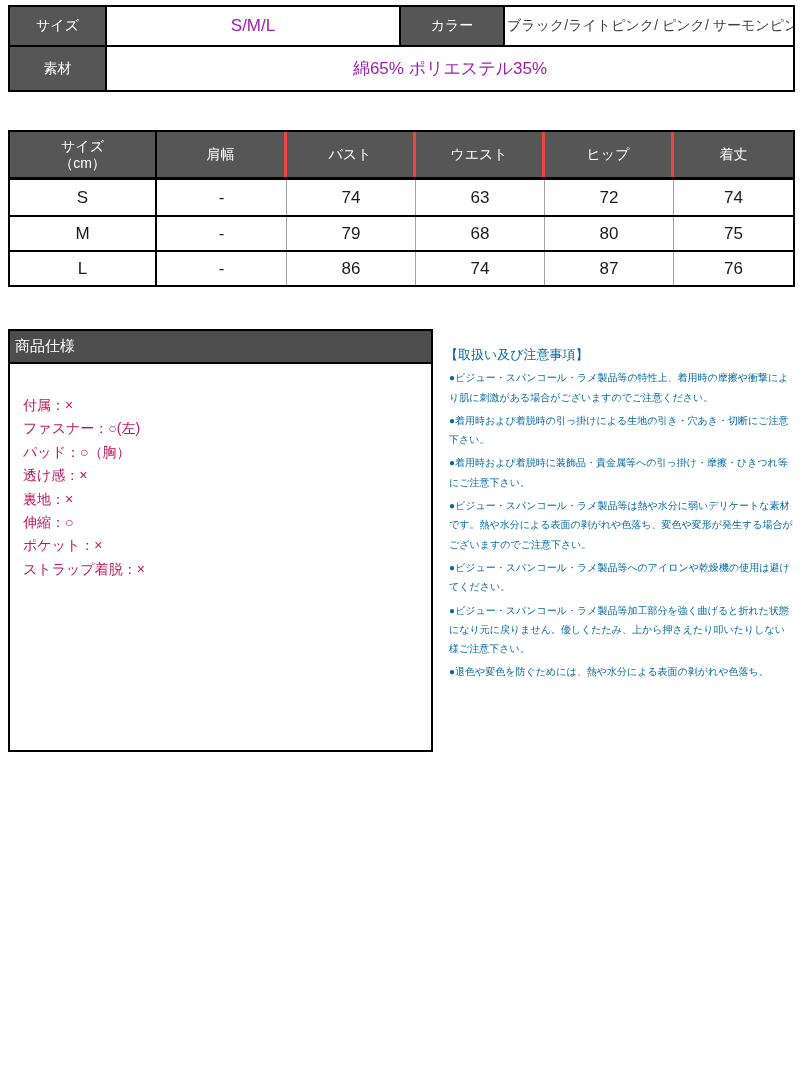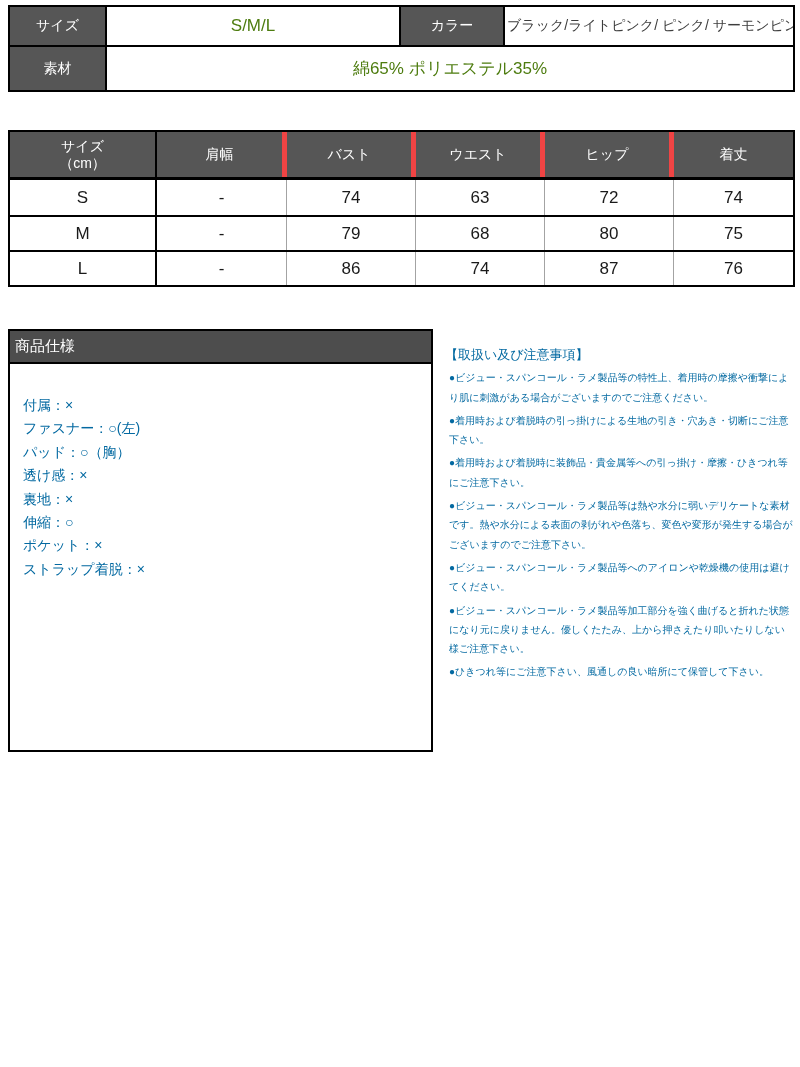--- a/index.html
+++ b/index.html
@@ -11,56 +11,56 @@
   .abs{position:absolute;}
 
   
   .tbl{border:2px solid #000000;box-sizing:border-box;background:#fff;}
   .trow{display:flex;box-sizing:border-box;}
   .cell{
     display:flex;align-items:center;justify-content:center;
     box-sizing:border-box;overflow:hidden;white-space:nowrap;
   }
   .hdr{background:#565656;color:#ffffff;font-size:14px;}
-  .val{color:#4d7c0f;font-size:17px;}
+  .val{color:#a21caf;font-size:17px;}
 
   
   .top-table{left:8px;top:5px;width:787px;}
   .top-table .r1{height:38px;}
   .top-table .r2{height:45px;border-top:2px solid #000;}
   .c-label{width:97px;border-right:2px solid #000;flex:none;}
   .c-sml{width:294px;border-right:2px solid #000;flex:none;}
   .c-color-label{width:104px;border-right:2px solid #000;flex:none;}
   .c-colors{flex:1;font-size:14px;justify-content:flex-start;padding-left:2px;color:#3d3d3d;}
   .c-material-val{flex:1;}
 
   
   .size-chart{left:8px;top:130px;width:787px;}
   .size-chart .head{height:48px;background:#565656;border-bottom:3px solid #000;}
   .size-chart .drow{height:35px;}
   .size-chart .drow + .drow{border-top:2px solid #000;}
   .sc-c1{width:147px;flex:none;border-right:2px solid #000;}
   .sc-c{width:129px;flex:none;}
   .sc-c2{width:130px;flex:none;}
   .sc-last{flex:1;}
-  .head .sc-c,.head .sc-c2{border-right:5px solid #ef4444;}
+  .head .sc-c,.head .sc-c2{border-right:3px solid #ef4444;}
   .drow .sc-c,.drow .sc-c2{border-right:1px solid #a3a3a3;}
   .head .cell{background:#565656;color:#fff;font-size:14px;}
   .drow .cell{font-size:17px;color:#1a1a1a;background:#fff;}
   .hdr-2line{display:flex;flex-direction:column;align-items:center;line-height:17px;}
 
   
   .spec-box{left:8px;top:329px;width:425px;height:423px;border:2px solid #000;box-sizing:border-box;background:#fff;}
   .spec-title{
     height:33px;background:#4d4d4d;color:#fff;font-size:15px;
     display:flex;align-items:center;padding-left:5px;
     border-bottom:2px solid #000;box-sizing:border-box;
   }
   .spec-body{padding:30px 13px 0 13px;}
-  .spec-item{font-size:14px;line-height:23.4px;color:#0369a1;white-space:nowrap;}
+  .spec-item{font-size:14px;line-height:23.4px;color:#be185d;white-space:nowrap;}
 
   
   .care{left:445px;top:345px;width:352px;color:#0369a1;font-family:Liberation Serif, serif;}
   .care-title{font-size:13px;line-height:19.3px;font-weight:normal;margin:0;}
   .care p{font-size:10px;line-height:19.3px;margin:4px;text-align:left;}
 </style>
 </head>
 <body>
 
 <div class="abs tbl top-table">
@@ -134,14 +134,14 @@
 </div>
 
 <div class="abs care">
   <div class="care-title">【取扱い及び注意事項】</div>
   <p>●ビジュー・スパンコール・ラメ製品等の特性上、着用時の摩擦や衝撃により肌に刺激がある場合がございますのでご注意ください。</p>
   <p>●着用時および着脱時の引っ掛けによる生地の引き・穴あき・切断にご注意下さい。</p>
   <p>●着用時および着脱時に装飾品・貴金属等への引っ掛け・摩擦・ひきつれ等にご注意下さい。</p>
   <p>●ビジュー・スパンコール・ラメ製品等は熱や水分に弱いデリケートな素材です。熱や水分による表面の剥がれや色落ち、変色や変形が発生する場合がございますのでご注意下さい。</p>
   <p>●ビジュー・スパンコール・ラメ製品等へのアイロンや乾燥機の使用は避けてください。</p>
   <p>●ビジュー・スパンコール・ラメ製品等加工部分を強く曲げると折れた状態になり元に戻りません。優しくたたみ、上から押さえたり叩いたりしない様ご注意下さい。</p>
-  <p>●ひきつれ等にご注意下さい、風通しの良い暗所にて保管して下さい。</p>
+  <p>●退色や変色を防ぐためには、熱や水分による表面の剥がれや色落ち。</p>
 </div>
 
 </body></html>

